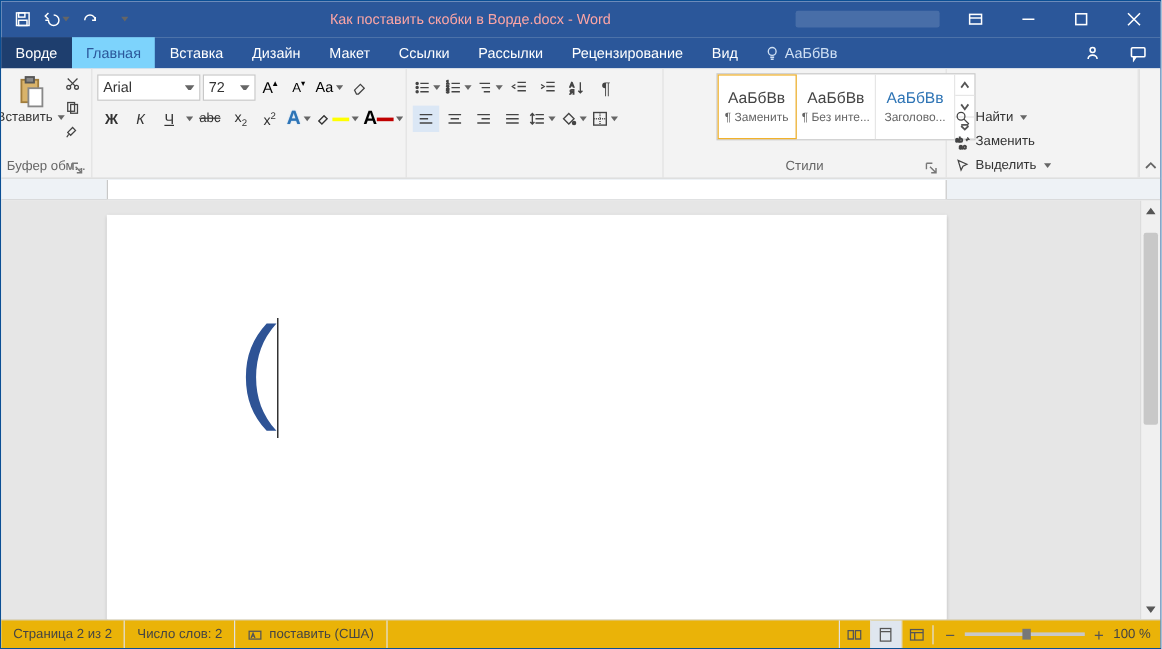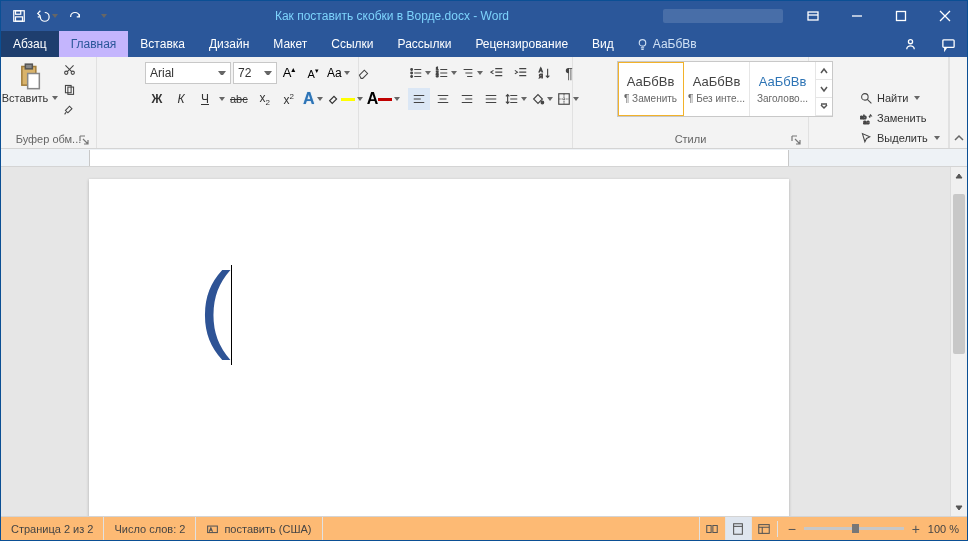--- a/index.html
+++ b/index.html
@@ -4,51 +4,51 @@
 <style>
   * { margin: 0; padding: 0; box-sizing: border-box; font-family: "Segoe UI", Tahoma, sans-serif; }
   body { background: #fff; }
   .window { width: 968px; height: 541px; border: 1px solid #0b4f94; display: flex; flex-direction: column; background: #fff; overflow: hidden; }
 
   
   .titlebar { height: 30px; background: #2b579a; color: #fff; display: flex; align-items: center; font-size: 12px; }
   .titlebar .qat { display: flex; align-items: center; gap: 4px; padding: 0 6px; }
   .titlebar .qat .qbtn { width: 24px; height: 24px; display: flex; align-items: center; justify-content: center; color: #fff; }
   .titlebar .qbtn svg { width: 14px; height: 14px; fill: none; stroke: #fff; stroke-width: 1.4; }
-  .titlebar .title { flex: 1; text-align: center; font-size: 12px; color: #7dd3fc; }
+  .titlebar .title { flex: 1; text-align: center; font-size: 12px; color: #fca5a5; }
   .titlebar .wctrl { display: flex; align-items: center; }
   .titlebar .wctrl .wbtn { width: 44px; height: 30px; display: flex; align-items: center; justify-content: center; color:#fff; }
   .titlebar .wctrl .wbtn svg { width: 12px; height: 12px; fill: none; stroke:#fff; stroke-width:1.3; }
   .titlebar .blur { width: 120px; height: 14px; background: rgba(255,255,255,.14); border-radius:2px; margin-right:8px; }
 
   
   .tabs { height: 26px; background: #2b579a; display: flex; align-items: stretch; color:#fff; font-size:12px; }
   .tab { padding: 0 12px; display:flex; align-items:center; cursor:default; color:#fff; white-space:nowrap; }
   .tab.file { background:#1e3e6e; }
-  .tab.active { background:#c4b5fd; color:#2b579a; }
+  .tab.active { background:#7dd3fc; color:#2b579a; }
   .tabs .spacer { flex:1; }
   .tabs .tell { display:flex; align-items:center; gap:4px; padding:0 10px; color:#cfe0f4; }
   .tabs .tell svg { width:13px; height:13px; stroke:#cfe0f4; fill:none; stroke-width:1.4; }
   .tabs .right-icons { display:flex; align-items:center; }
   .tabs .right-icons .ibtn { width:38px; display:flex; align-items:center; justify-content:center; }
   .tabs .right-icons svg { width:15px; height:15px; stroke:#fff; fill:none; stroke-width:1.4; }
 
   
   .ribbon { height: 92px; background:#f3f3f3; border-bottom:1px solid #d4d4d4; display:flex; }
   .group { border-right:1px solid #e1e1e1; display:flex; flex-direction:column; padding:2px 4px 0 4px; }
   .group .body { flex:1; display:flex; align-items:flex-start; }
   .group .label { height:18px; font-size:11px; color:#666; text-align:center; position:relative; display:flex; align-items:center; justify-content:center; }
   .group .label .dlaunch { position:absolute; right:2px; bottom:1px; width:12px; height:12px; }
   .dlaunch svg{ width:10px; height:10px; stroke:#777; fill:none; stroke-width:1.2;}
   .ribbtn { height:22px; min-width:22px; display:flex; align-items:center; justify-content:center; margin:1px; border:1px solid transparent; }
   .ribbtn svg { width:14px; height:14px; stroke:#444; fill:none; stroke-width:1.3; }
   .dd { width:8px; }
   .dd::after{ content:""; border-left:3px solid transparent; border-right:3px solid transparent; border-top:4px solid #666; display:block; margin-left:2px;}
   .row { display:flex; align-items:center; }
-  .col { display:flex; flex-direction:column;margin-left:44px; }
+  .col { display:flex; flex-direction:column; }
 
   
   .clipboard .big { width:48px; height:54px; display:flex; flex-direction:column; align-items:center; justify-content:flex-start; padding-top:2px; font-size:11px; color:#333; }
   .clipboard .big svg { width:28px; height:28px; }
   .clipboard .big .cap{ margin-top:1px; display:flex; align-items:center; gap:2px;}
   .clipboard .side { display:flex; flex-direction:column; margin-left:2px; }
   .clipboard .side .ribbtn{ width:22px; height:18px;}
   .clipboard .side .ribbtn svg{ width:13px; height:13px;}
 
   
@@ -88,21 +88,21 @@
   .page{ position:absolute; left:88px; top:12px; width:700px; height:560px; background:#fff; box-shadow:0 1px 3px rgba(0,0,0,.25);}
   .page .content{ position:absolute; left:110px; top:80px; font-family:Arial, sans-serif; font-size:96px; color:#2e5395; line-height:1;}
   .page .cursor{ position:absolute; left:142px; top:86px; width:1px; height:100px; background:#000;}
   .vscroll{ position:absolute; right:0; top:0; bottom:0; width:17px; background:#f0f0f0; border-left:1px solid #dcdcdc; display:flex; flex-direction:column; align-items:center;}
   .vscroll .arr{ height:17px; width:100%; display:flex; align-items:center; justify-content:center;}
   .vscroll .arr svg{ width:8px; height:8px; stroke:#555; fill:#555;}
   .vscroll .track{ flex:1; width:100%; position:relative;}
   .vscroll .thumb{ position:absolute; left:2px; right:2px; top:10px; height:160px; background:#c8c8c8; border-radius:2px;}
 
   
-  .status{ height:24px; background:#fdba74; border-top:1px solid #d4d4d4; display:flex; align-items:center; font-size:11px; color:#444;}
+  .status{ height:24px; background:#eab308; border-top:1px solid #d4d4d4; display:flex; align-items:center; font-size:11px; color:#444;}
   .status .chunk{ padding:0 10px; border-right:1px solid #e1e1e1; height:100%; display:flex; align-items:center; gap:5px;}
   .status .chunk svg{ width:13px; height:13px; stroke:#555; fill:none; stroke-width:1.3;}
   .status .spacer{ flex:1;}
   .status .viewbtn{ width:26px; height:100%; display:flex; align-items:center; justify-content:center; border-left:1px solid #e1e1e1;}
   .status .viewbtn.active{ background:#dfe6ef;}
   .status .viewbtn svg{ width:14px; height:14px; stroke:#555; fill:none; stroke-width:1.2;}
   .status .zoom{ display:flex; align-items:center; gap:6px; padding:0 8px; border-left:1px solid #e1e1e1;}
   .status .zoom .track{ width:100px; height:3px; background:#c8c8c8; position:relative;}
   .status .zoom .track .thumb{ position:absolute; left:48px; top:-3px; width:7px; height:9px; background:#777;}
   .status .zoom .pm{ width:12px; text-align:center; font-size:14px; color:#555;}
@@ -159,21 +159,21 @@
         </div>
       <div class="wbtn">
           <svg viewBox="0 0 12 12">
             <path d="M1 1l10 10M11 1L1 11"></path>
           </svg>
         </div>
     </div>
   </div>
 
   <div class="tabs">
-    <div class="tab file">Абзац</div>
+    <div class="tab file">Ворде</div>
     <div class="tab active">Главная</div>
     <div class="tab">Вставка</div>
     <div class="tab">Дизайн</div>
     <div class="tab">Макет</div>
     <div class="tab">Ссылки</div>
     <div class="tab">Рассылки</div>
     <div class="tab">Рецензирование</div>
     <div class="tab">Вид</div>
     <div class="tell">
       <svg viewBox="0 0 16 16">
@@ -194,21 +194,21 @@
           <svg viewBox="0 0 16 16">
             <rect x="2" y="3" width="12" height="8" rx="1"></rect>
             <path d="M6 11l-2 3v-3"></path>
           </svg>
         </div>
     </div>
   </div>
 
   <div class="ribbon">
 
-    <div class="group clipboard" style="width:96px;">
+    <div class="group clipboard" style="width:76px;">
       <div class="body">
         <div class="big ribbtn" style="height:66px">
           <svg viewBox="0 0 24 24">
               <rect x="5" y="3" width="12" height="16" fill="#d9b36a" stroke="#a07c3b"></rect>
               <rect x="8" y="1" width="6" height="4" fill="#888" stroke="#555"></rect>
               <rect x="10" y="9" width="10" height="13" fill="#fff" stroke="#888"></rect>
             </svg>
           <div class="cap">
               <span>Вставить</span>
               <span class="dd"></span>

